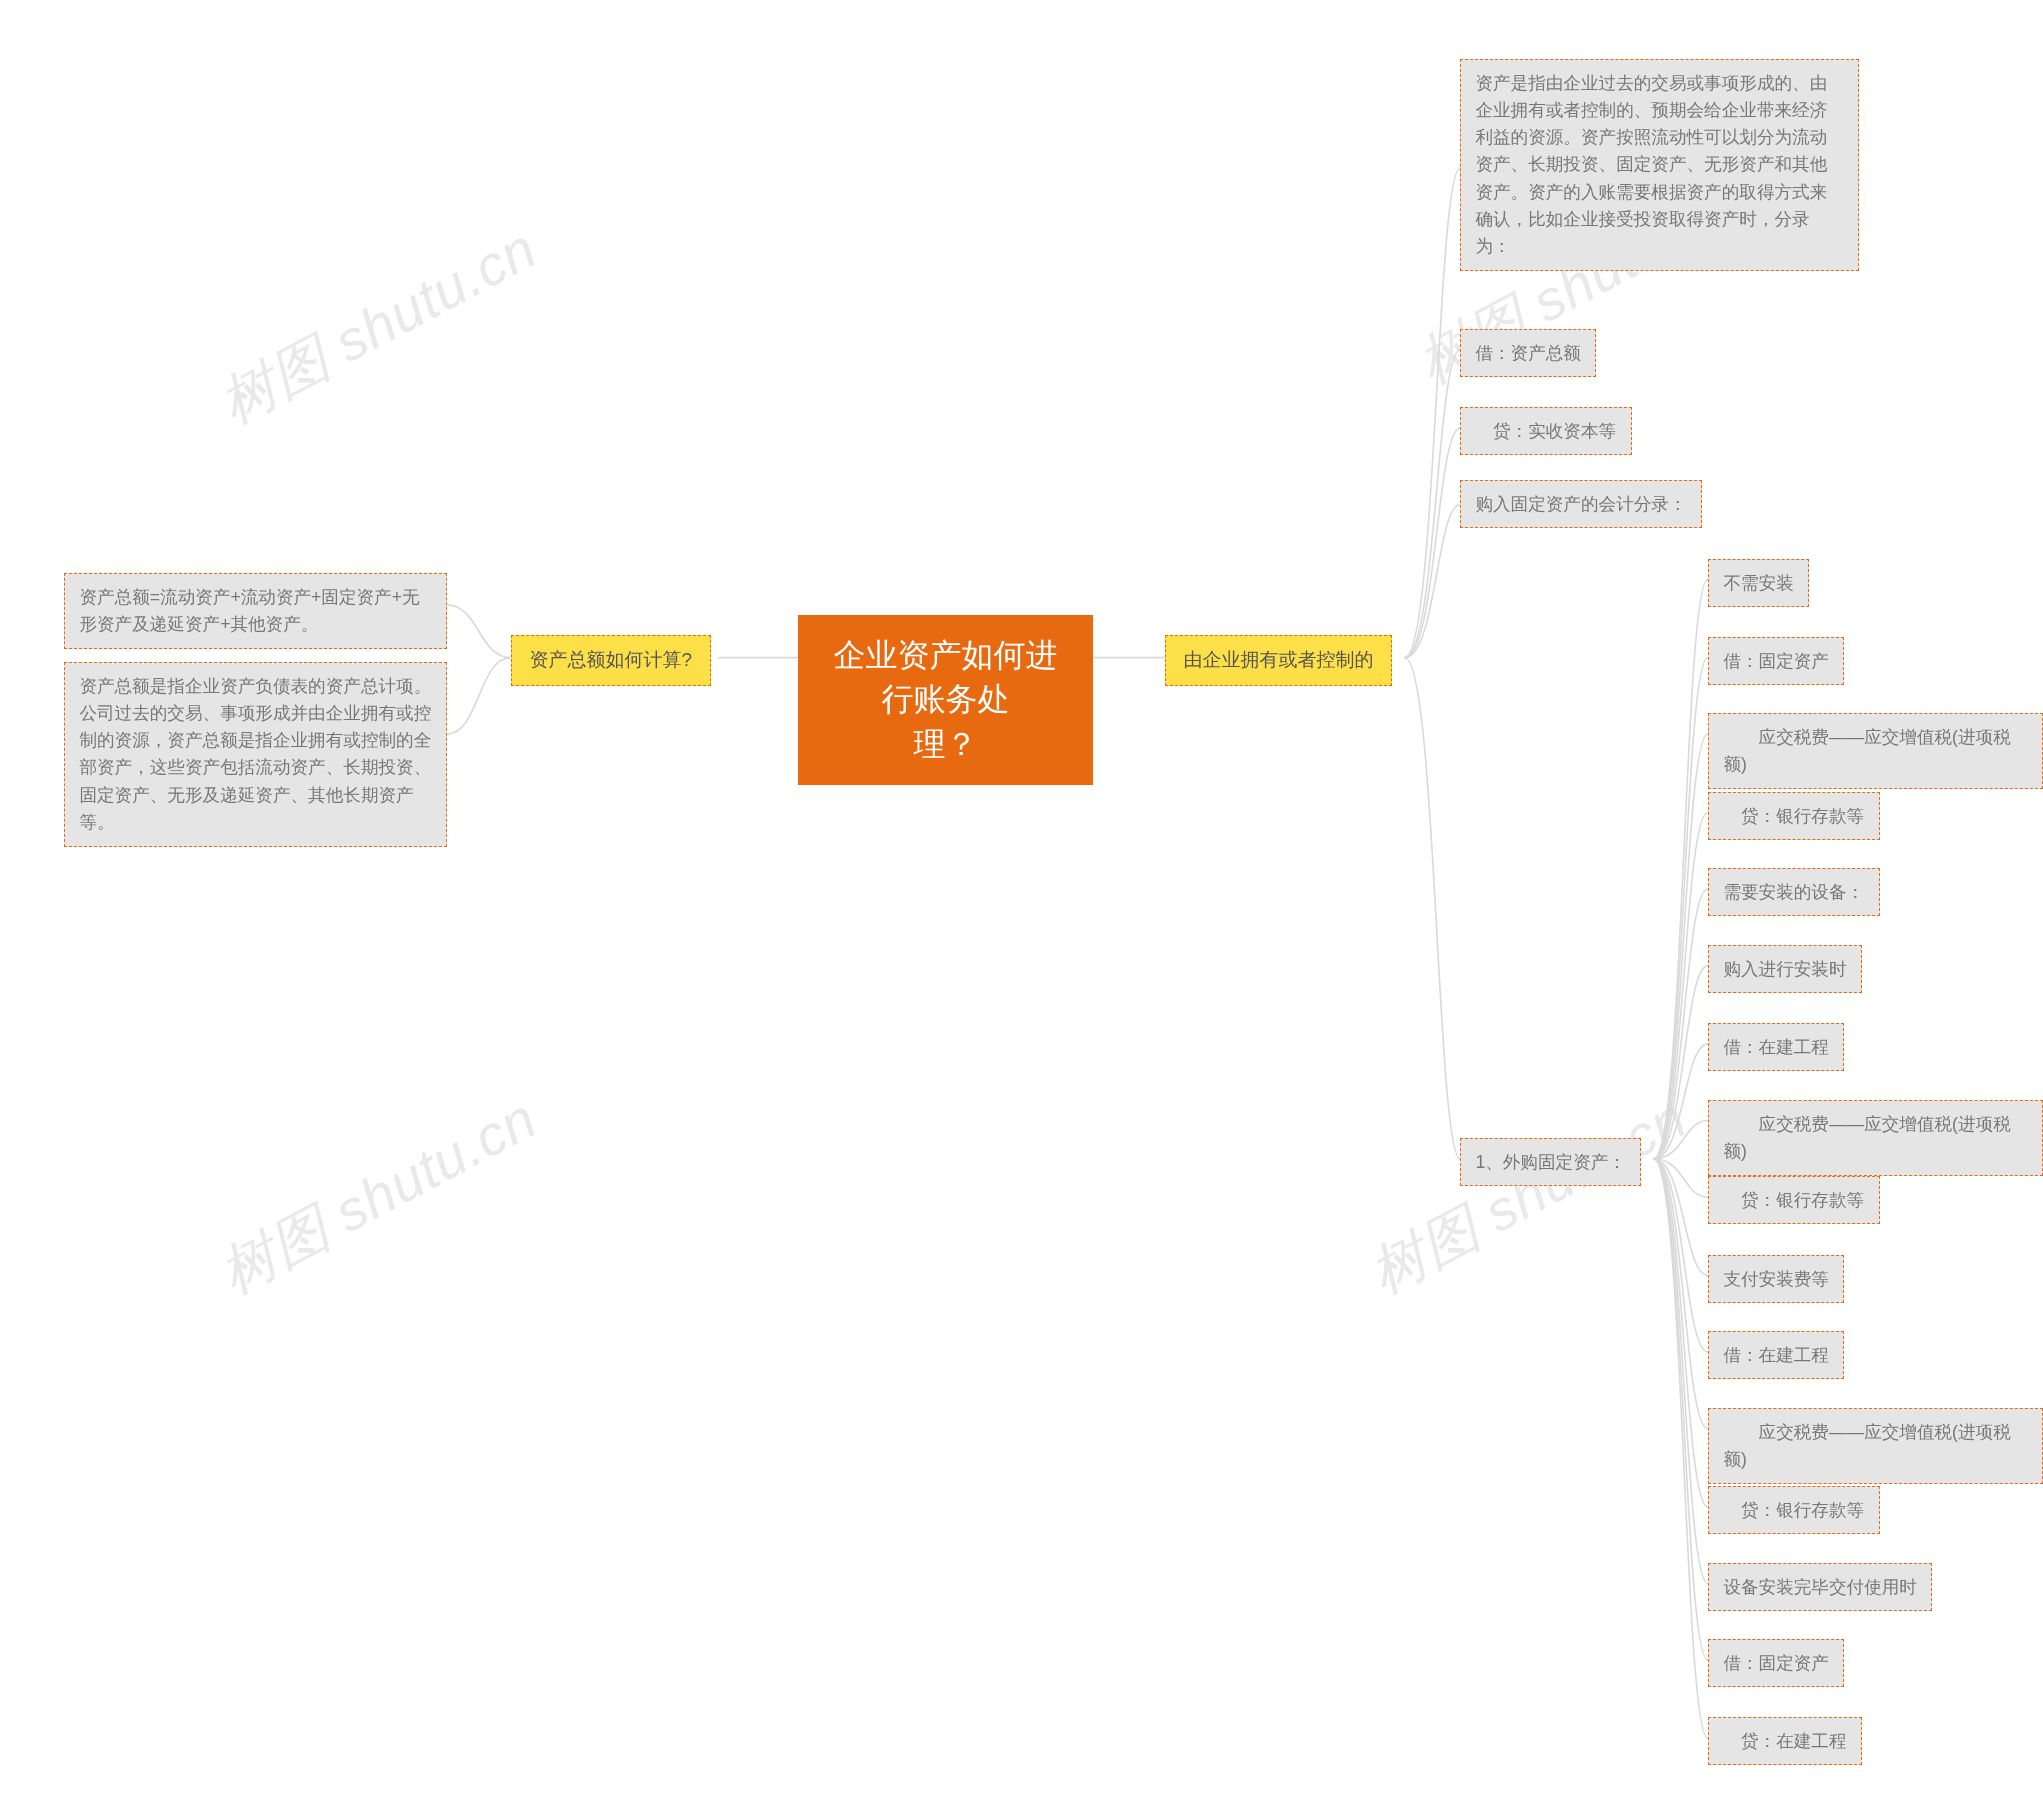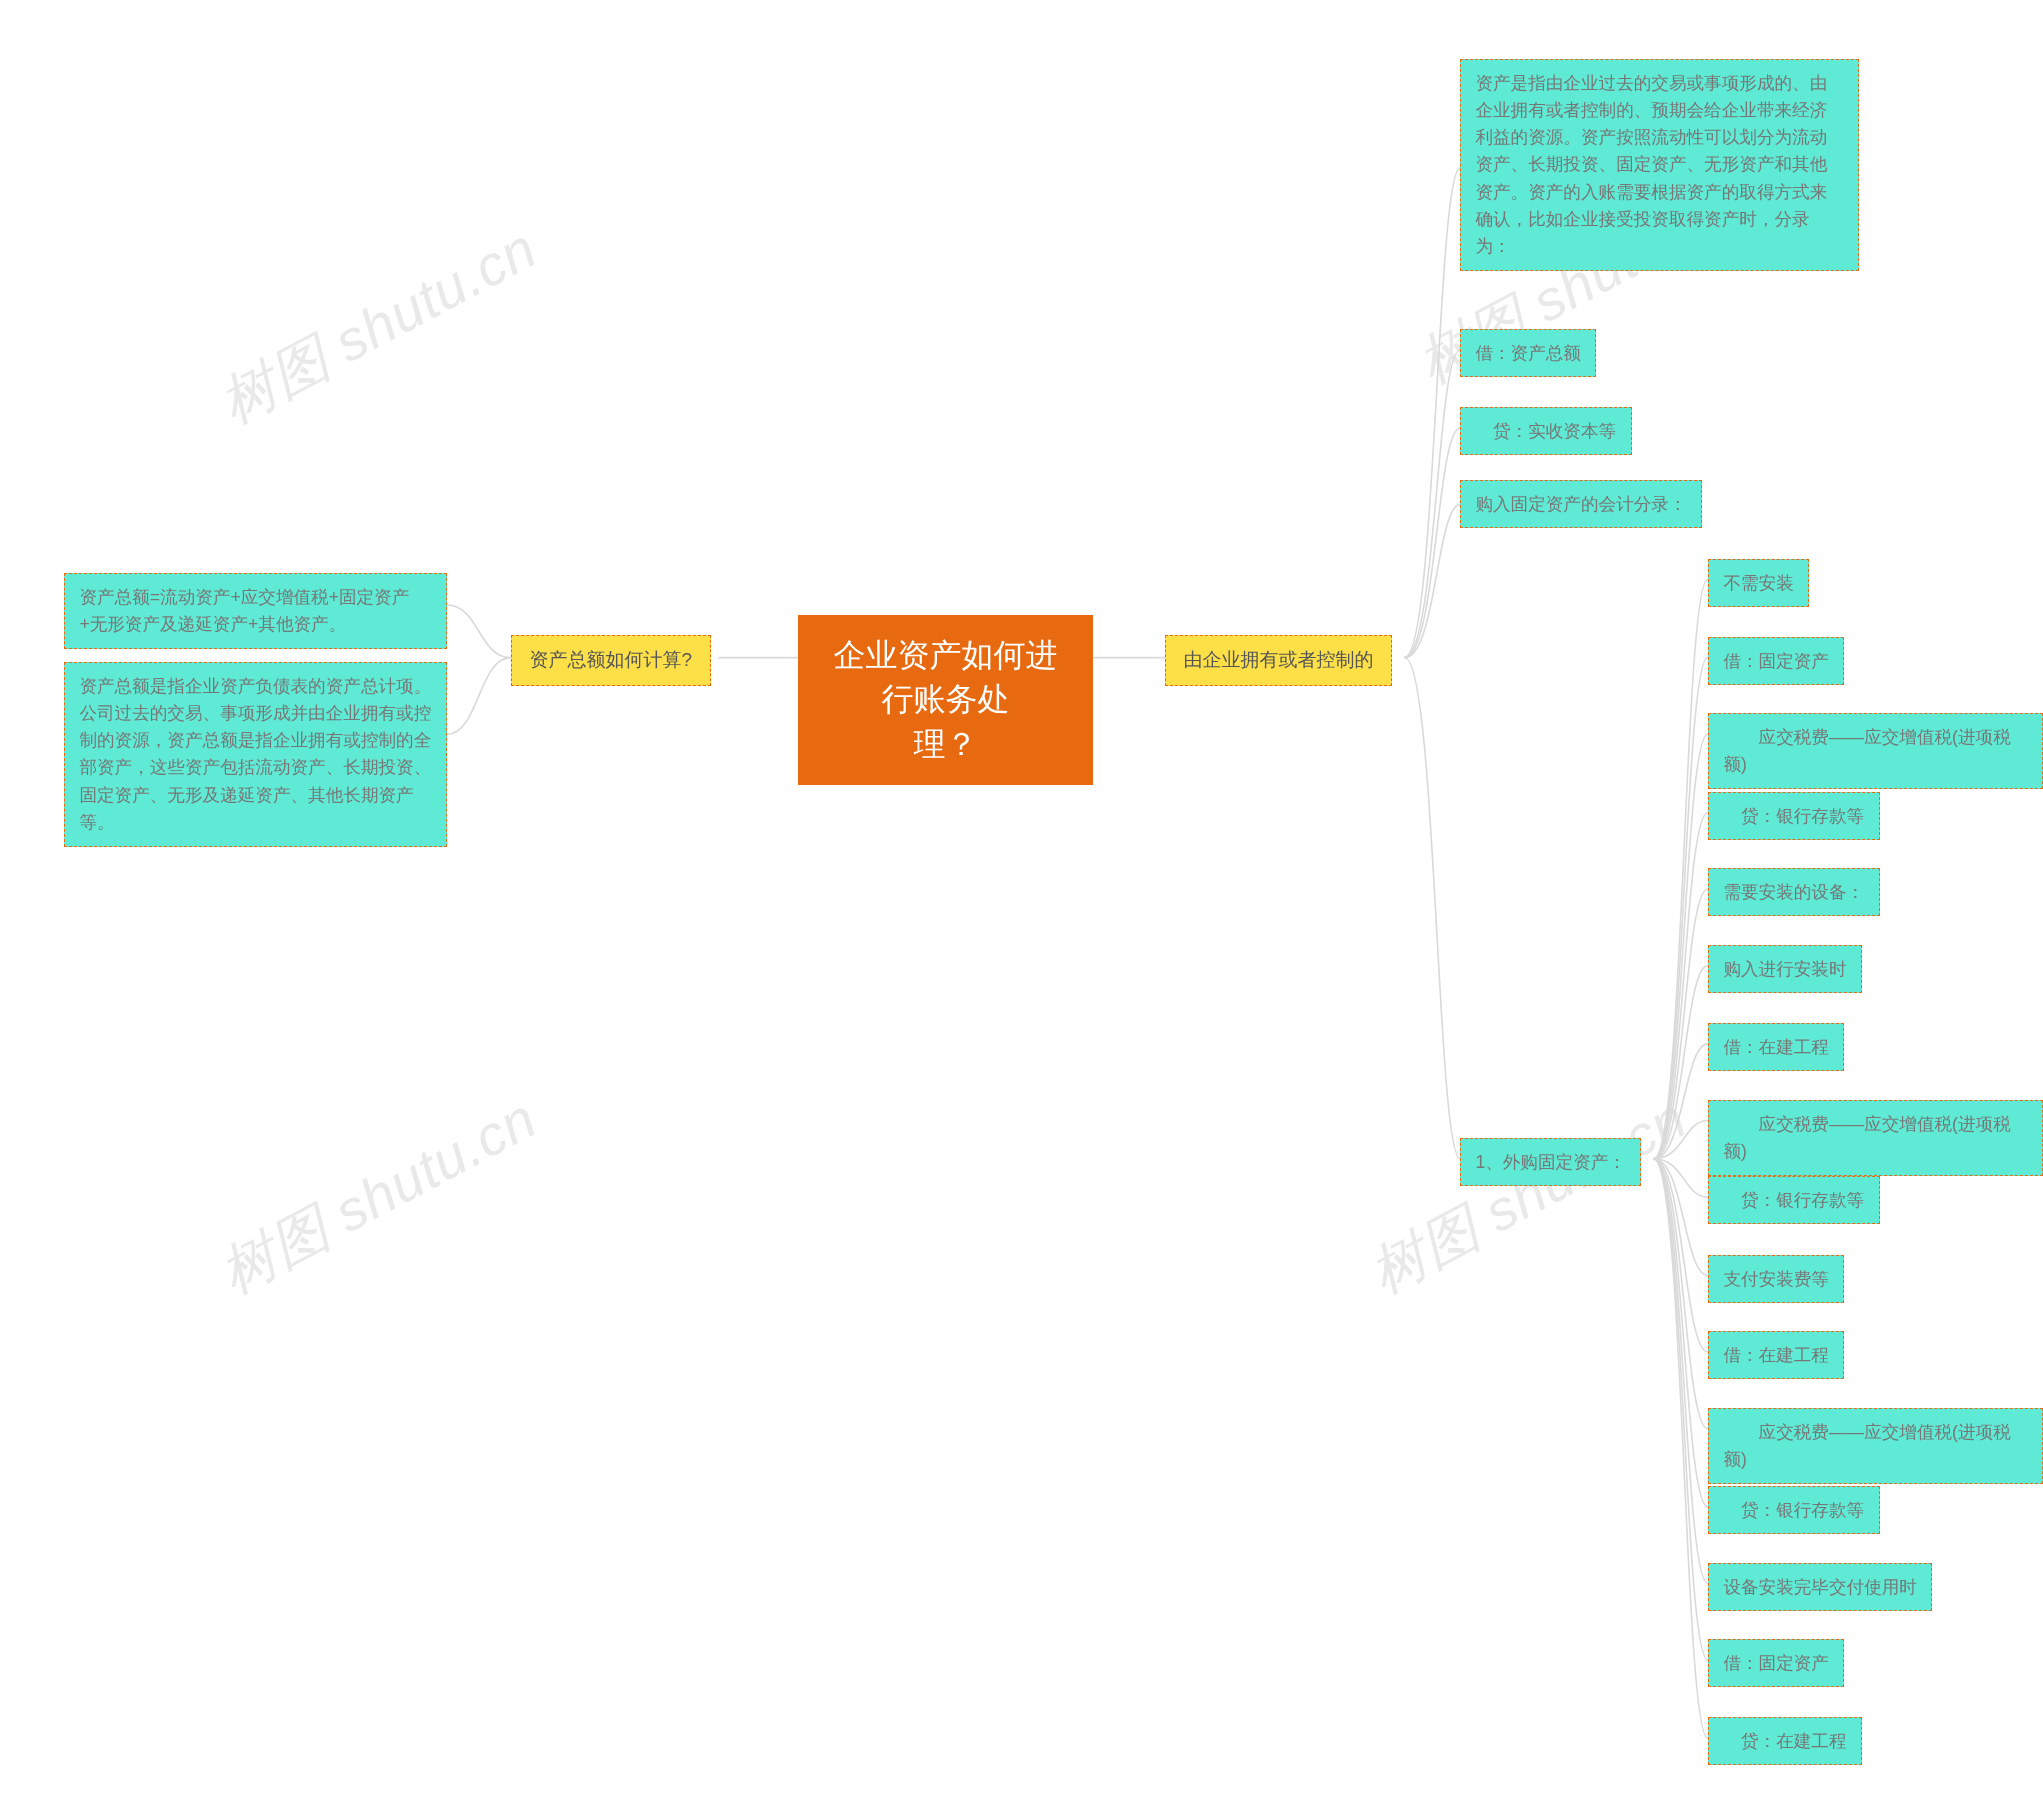--- a/index.html
+++ b/index.html
@@ -51,21 +51,21 @@
     line-height: 1.4;
     white-space: nowrap;
   }
   .leaf-node {
     position: absolute;
     border: 1.6px dashed #e86a10;
     color: #777777;
     font-size: 17.6px;
     padding: 9.6px 14.4px;
     line-height: 1.55;
-    background: #5eead4;
+    background: #e5e5e5;
   }
   .leaf-multi {
     white-space: normal;
   }
   svg.connectors {
     position: absolute;
     left: 0;
     top: 0;
     width: 2043px;
     height: 1814px;
@@ -125,21 +125,21 @@
     <path d="M 2072 1452 C 2110 1452, 2110 2178, 2140 2178"></path>
   </svg>
 
   <div class="root-node" style="left:798px; top:615px;">
     <span>企业资产如何进行账务处</span><br>
     <span>理？</span>
   </div>
 
   <div class="branch-node" style="left:511px; top:635px;">资产总额如何计算?</div>
 
-  <div class="leaf-node leaf-multi" style="left:64px; top:573px; width:383px;">资产总额=流动资产+应交增值税+固定资产+无形资产及递延资产+其他资产。</div>
+  <div class="leaf-node leaf-multi" style="left:64px; top:573px; width:383px;">资产总额=流动资产+流动资产+固定资产+无形资产及递延资产+其他资产。</div>
 
   <div class="leaf-node leaf-multi" style="left:64px; top:662px; width:383px;">资产总额是指企业资产负债表的资产总计项。公司过去的交易、事项形成并由企业拥有或控制的资源，资产总额是指企业拥有或控制的全部资产，这些资产包括流动资产、长期投资、固定资产、无形及递延资产、其他长期资产等。</div>
 
   <div class="branch-node" style="left:1165px; top:635px;">由企业拥有或者控制的</div>
 
   <div class="leaf-node leaf-multi" style="left:1460px; top:59px; width:399px;">资产是指由企业过去的交易或事项形成的、由企业拥有或者控制的、预期会给企业带来经济利益的资源。资产按照流动性可以划分为流动资产、长期投资、固定资产、无形资产和其他资产。资产的入账需要根据资产的取得方式来确认，比如企业接受投资取得资产时，分录为：</div>
   <div class="leaf-node" style="left:1460px; top:329px;">借：资产总额</div>
   <div class="leaf-node" style="left:1460px; top:407px;">　贷：实收资本等</div>
   <div class="leaf-node" style="left:1460px; top:480px;">购入固定资产的会计分录：</div>
   <div class="leaf-node" style="left:1460px; top:1138px;">1、外购固定资产：</div>

